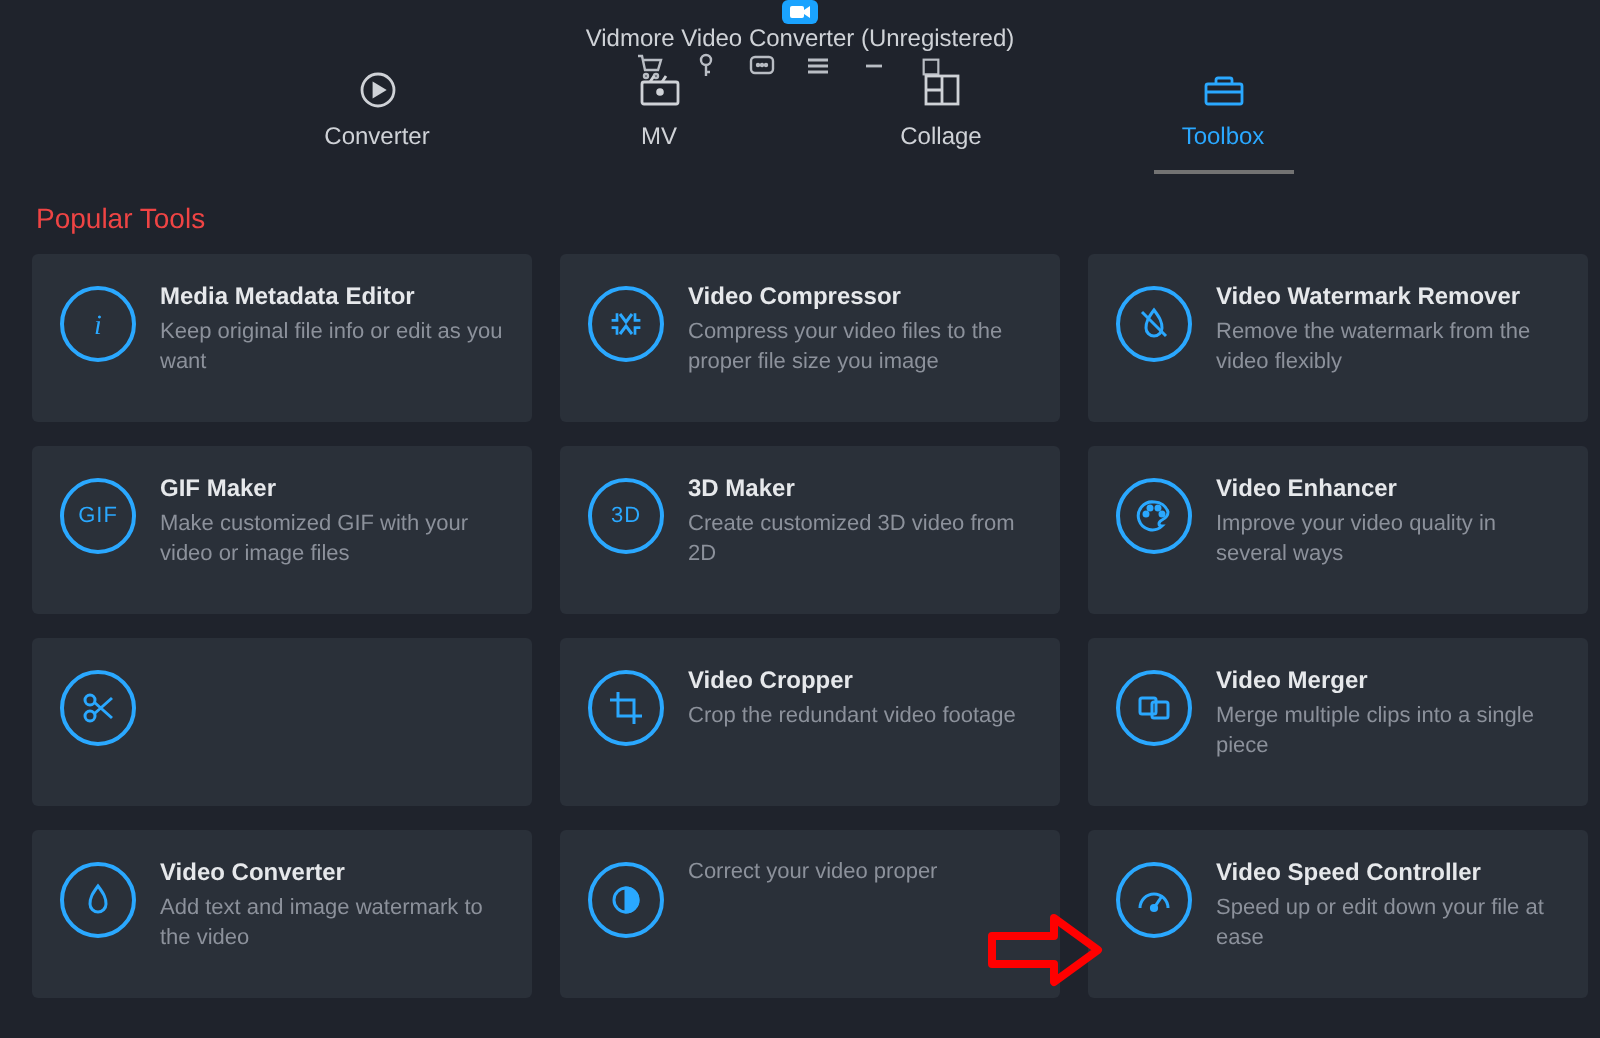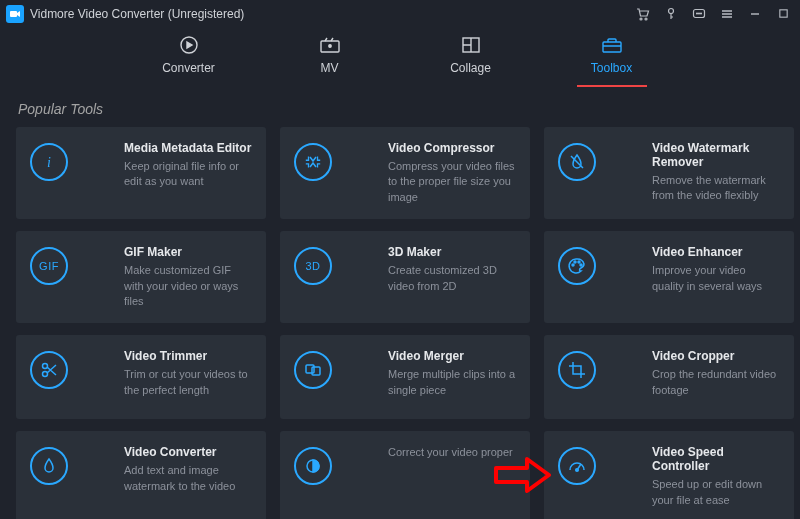--- a/index.html
+++ b/index.html
@@ -7,67 +7,67 @@
     width: 800px; height: 519px;
     background: #1f232c; color: #cfd2d7;
     font-family: "Segoe UI", Arial, sans-serif;
     font-size: 12px;
     overflow: hidden;
     position: relative;
   }
   .titlebar {
     height: 27px; display: flex; align-items: center;
     background: #1f232c;
+    flex-direction: column;
   }
   .logo {
     width: 18px; height: 18px; margin: 0 6px 0 6px;
     background: #1aa3ff; border-radius: 3px;
     display: flex; align-items: center; justify-content: center;
   }
   .title { color: #cfd2d7; font-size: 12px; }
   .title-spacer { flex: 1; }
   .title-btns { display: flex; gap: 14px; padding-right: 10px; }
   .title-btn { width: 14px; height: 14px; display:flex; align-items:center; justify-content:center; }
   .title-btn svg { stroke: #b9bdc4; }
   .navrow {
     display: flex; justify-content: center; gap: 71px;
     padding: 8px 0 0 0;
   }
   .navitem {
     display: flex; flex-direction: column; align-items: center;
     gap: 6px; padding-bottom: 10px; width: 70px;
     color: #cfd2d7; font-size: 12px;
   }
-  .navitem.active { color: #2aa8ff; border-bottom: 2px solid #ef4444; }
+  .navitem.active { color: #2aa8ff; border-bottom: 2px solid #737373; }
   .navicon { width: 22px; height: 20px; display:flex; align-items:center; justify-content:center; }
   .section-title {
-    font-size: 14px; color: #a3a3a3;
+    font-size: 14px; color: #ef4444;
     padding: 14px 0 10px 18px;
-    font-style: italic;
   }
   .grid {
     display: grid;
     grid-template-columns: repeat(3, 250px);
     gap: 12px 14px;
     padding: 0 16px;
   }
   .card {
     background: #2a3039; border-radius: 3px;
     padding: 14px 14px 14px 14px;
     display: flex; align-items: flex-start; gap: 12px;
     min-height: 84px;
   }
   .icon-circle {
     width: 38px; height: 38px; border-radius: 50%;
     border: 2px solid #2aa8ff; flex: 0 0 38px;
     display: flex; align-items: center; justify-content: center;
     color: #2aa8ff;
     margin-top: 2px;
   }
-  .card-text { flex: 1; margin-left: 44px; }
+  .card-text { flex: 1; }
   .card-title { color: #e6e8eb; font-size: 12px; font-weight: 600; margin-bottom: 4px; }
   .card-desc  { color: #8c919b; font-size: 11px; line-height: 1.4; }
   .giftxt { font-size: 11px; font-weight: 400; letter-spacing: 0.5px; }
   .arrow-overlay {
     position: absolute; left: 493px; top: 455px;
     pointer-events: none;
   }
 </style>
 </head>
 <body>
@@ -202,21 +202,21 @@
       <div class="card-desc">Remove the watermark from the video flexibly</div>
     </div>
   </div>
 
   <div class="card">
     <div class="icon-circle">
       <span class="giftxt">GIF</span>
     </div>
     <div class="card-text">
       <div class="card-title">GIF Maker</div>
-      <div class="card-desc">Make customized GIF with your video or ways files</div>
+      <div class="card-desc">Make customized GIF with your video or image files</div>
     </div>
   </div>
 
   <div class="card">
     <div class="icon-circle">
       <span class="giftxt">3D</span>
     </div>
     <div class="card-text">
       <div class="card-title">3D Maker</div>
       <div class="card-desc">Create customized 3D video from 2D</div>
@@ -240,48 +240,44 @@
   </div>
 
   <div class="card">
     <div class="icon-circle">
       <svg width="20" height="20" viewBox="0 0 20 20" fill="none" stroke="#2aa8ff" stroke-width="1.5">
         <circle cx="6" cy="6" r="2.5"></circle>
           <circle cx="6" cy="14" r="2.5"></circle>
         <path d="M8 7 L17 15 M8 13 L17 5"></path>
       </svg>
     </div>
-    <div class="card-text">
-      <div class="card-title">Video Trimmer</div>
-      <div class="card-desc">Trim or cut your videos to the perfect length</div>
+  </div>
+
+  <div class="card">
+    <div class="icon-circle">
+      <svg width="20" height="20" viewBox="0 0 20 20" fill="none" stroke="#2aa8ff" stroke-width="1.5">
+        <path d="M6 2 V14 H18 M2 6 H14 V18"></path>
+      </svg>
+    </div>
+    <div class="card-text">
+      <div class="card-title">Video Cropper</div>
+      <div class="card-desc">Crop the redundant video footage</div>
     </div>
   </div>
 
   <div class="card">
     <div class="icon-circle">
       <svg width="20" height="20" viewBox="0 0 20 20" fill="none" stroke="#2aa8ff" stroke-width="1.5">
         <rect x="3" y="5" width="8" height="8" rx="1"></rect>
           <rect x="9" y="7" width="8" height="8" rx="1"></rect>
       </svg>
     </div>
     <div class="card-text">
       <div class="card-title">Video Merger</div>
       <div class="card-desc">Merge multiple clips into a single piece</div>
-    </div>
-  </div>
-
-  <div class="card">
-    <div class="icon-circle">
-      <svg width="20" height="20" viewBox="0 0 20 20" fill="none" stroke="#2aa8ff" stroke-width="1.5">
-        <path d="M6 2 V14 H18 M2 6 H14 V18"></path>
-      </svg>
-    </div>
-    <div class="card-text">
-      <div class="card-title">Video Cropper</div>
-      <div class="card-desc">Crop the redundant video footage</div>
     </div>
   </div>
 
   <div class="card">
     <div class="icon-circle">
       <svg width="20" height="20" viewBox="0 0 20 20" fill="none" stroke="#2aa8ff" stroke-width="1.5">
         <path d="M10 3 C7 7 6 9 6 12 a4 4 0 0 0 8 0 c0-3-1-5-4-9z"></path>
       </svg>
     </div>
     <div class="card-text">

